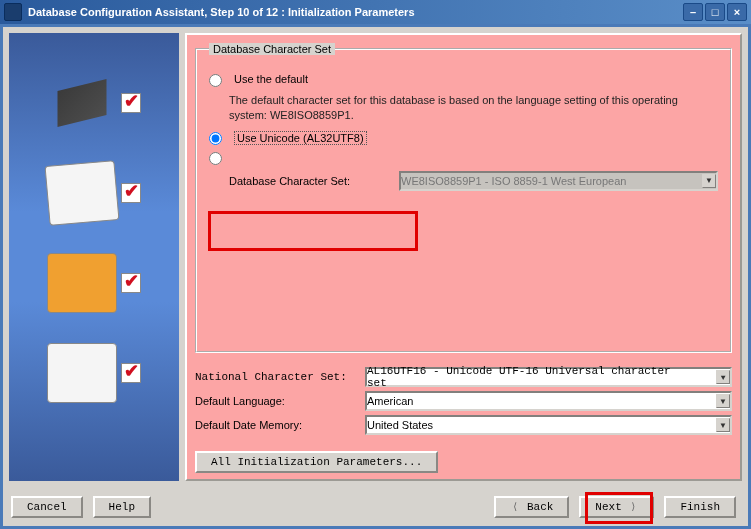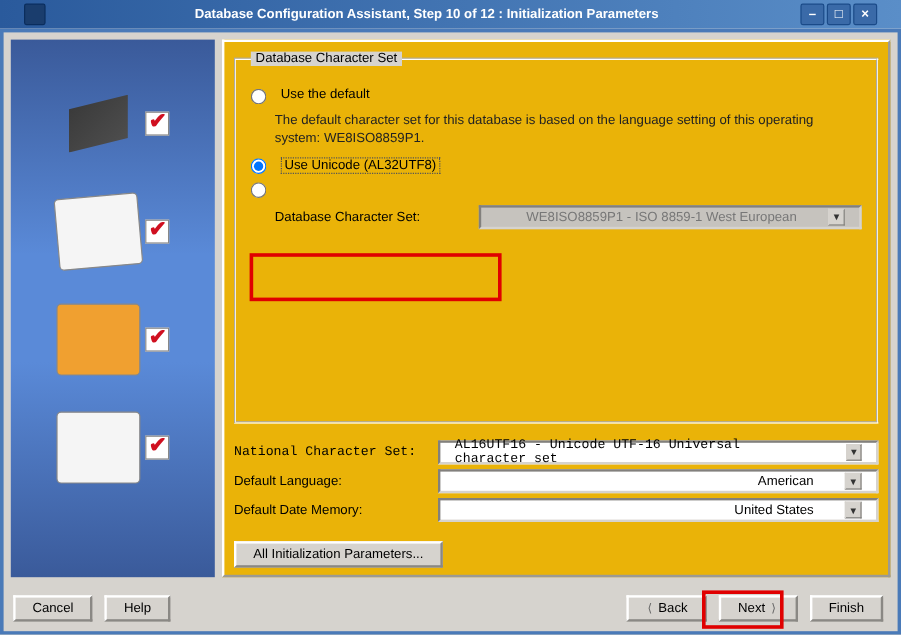--- a/index.html
+++ b/index.html
@@ -9,24 +9,23 @@
       background: #fff;
       width: 751px;
       height: 529px;
       overflow: hidden;
     }
     .titlebar {
       background: linear-gradient(to right, #2a5a9c, #5a8ec8);
       height: 24px;
       display: flex;
       align-items: center;
-      padding: 0 20px;
+      padding: 0 4px;
       color: #fff;
       font-weight: bold;
-      text-align: center;
     }
     .titlebar .icon-left {
       width: 18px; height: 18px;
       background: #1a3d6d;
       border: 1px solid #0a2d5d;
       border-radius: 2px;
       margin-right: 6px;
     }
     .titlebar .title { flex: 1; }
     .titlebar .winbtns { display: flex; gap: 2px; }
@@ -125,21 +124,21 @@
       font-weight: normal;
       top: 0;
       z-index: 2;
       border-color: #fff #9c9a94 #d6d3ce #fff;
     }
     .tab-body {
       border: 2px solid;
       border-color: #fff #9c9a94 #9c9a94 #fff;
       flex: 1;
       padding: 4px 8px 6px 8px;
-      background: #eab308;
+      background: #fca5a5;
       display: flex;
       flex-direction: column;
       gap: 4px;
     }
     .group-frame {
       border: 2px groove #fff;
       padding: 12px 12px 8px 12px;
       position: relative;
       margin-top: 4px;
       flex: 1;
@@ -160,41 +159,41 @@
     }
     .sub-row {
       display: flex; align-items: center; gap: 10px;
       margin: 4px 0 4px 20px;
     }
     .sub-row label { width: 160px; }
     .combo {
       flex: 1;
       background: #fff;
       border: 2px inset #d6d3ce;
-      padding: 2px 12px;
+      padding: 2px 0;
       font-size: 11px;
       height: 20px;
-      display: flex; align-items: center; justify-content: flex-end; gap: 26px;
+      display: flex; align-items: center; justify-content: space-between; gap: 26px;
     }
     .combo.disabled { background: #c6c3be; color: #777; }
     .combo .arrow {
       width: 14px; height: 14px;
       border: 1px outset #d6d3ce;
       background: #d6d3ce;
       display: flex; align-items: center; justify-content: center;
       font-size: 8px; color: #333;
     }
     .below-group { margin-top: 6px; }
     .btn {
       background: #d6d3ce;
       border: 2px solid;
       border-color: #fff #8a8884 #8a8884 #fff;
       padding: 3px 14px;
       cursor: pointer;
-      font-family: Liberation Sans, sans-serif;
+      font-family: Liberation Mono, monospace;
       font-size: 11px;
     }
     .bottom-bar {
       position: absolute;
       bottom: 8px;
       left: 8px; right: 12px;
       display: flex;
       align-items: center;
       gap: 10px;
     }

